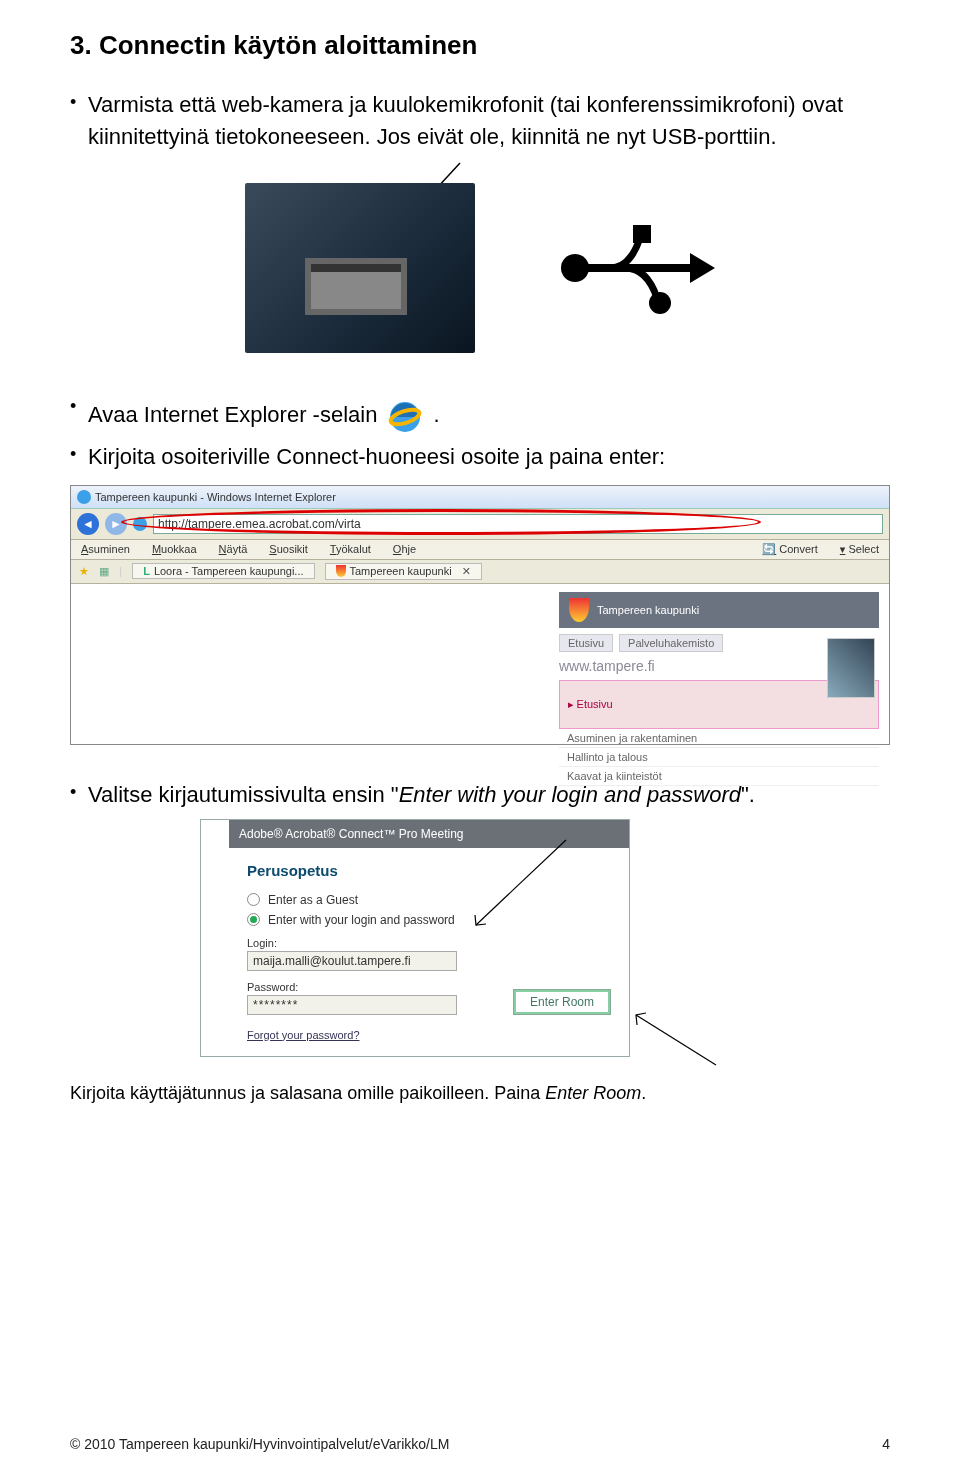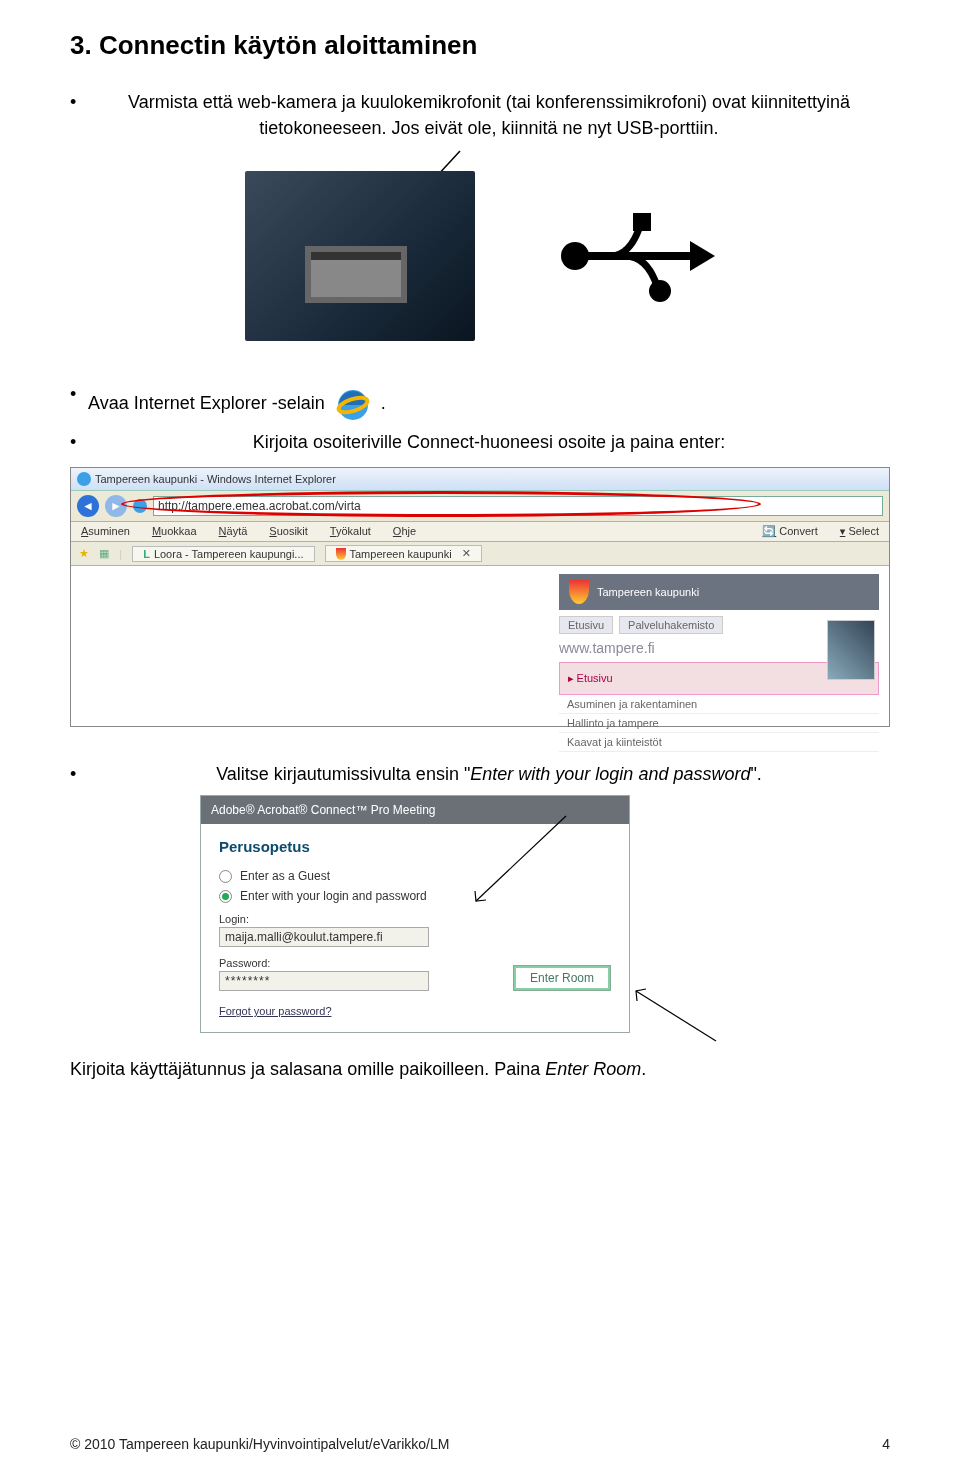--- a/index.html
+++ b/index.html
@@ -12,21 +12,21 @@
     color: #000;
     position: relative;
     min-height: 1470px;
   }
   h2 {
     font-size: 26px;
     font-weight: bold;
     margin-bottom: 28px;
   }
   ul.top { list-style: none; padding-left: 18px; }
-  ul.top > li { position: relative; margin-bottom: 4px; font-size: 18px; line-height: 1.45; text-align: center; }
+  ul.top > li { position: relative; margin-bottom: 4px; font-size: 22px; line-height: 1.45; }
   ul.top > li::before {
     content: "•";
     position: absolute;
     left: -18px;
     top: 0;
     font-size: 18px;
   }
   .usb-row {
     display: flex;
     align-items: center;
@@ -136,43 +136,44 @@
     background:#fff;
     padding:8px 10px 4px 10px;
     font-size:11px;
     color:#666;
   }
   .brand-bar { background:#6b7280; color:#fff; padding:6px 10px; display:flex; align-items:center; gap:8px; margin-bottom:6px; }
   .coat { width:20px; height:24px; background:linear-gradient(#e33,#fc3); border-radius:0 0 50% 50%/0 0 60% 60%; }
   .r-tabs { display:flex; gap:6px; margin:6px 0; }
   .r-tab { background:#e7e7ef; padding:2px 8px; font-size:11px; border:1px solid #ccc; }
   .r-url { color:#8a8a9a; font-size:14px; margin:2px 0 6px 0; }
-  .r-active { background:#f3dfe1; padding:9px 8px; color:#a04; font-size:11px; border:1px solid #e9c; }
+  .r-active { background:#f3dfe1; padding:17px 8px; color:#a04; font-size:11px; border:1px solid #e9c; }
   .r-list div { padding:3px 8px; border-bottom:1px solid #eee; }
   .r-thumb { width:48px; height:60px; float:right; margin:4px; background:linear-gradient(45deg,#8ab,#345); border:1px solid #ccc; }
 
   .login-box {
     width: 430px;
     margin: 8px 0 0 130px;
     border:1px solid #9aa;
     background:#fff;
     font-family: Tahoma, sans-serif;
     font-size: 12px;
     color:#333;
     position:relative;
+    padding-left:28px;
   }
   .login-title {
     background:#6b7077;
     color:#fff;
     padding:7px 10px;
     font-size:12px;
   }
   .login-body { padding: 14px 18px 14px 18px; }
   .login-body h4 { font-size:15px; font-weight:bold; margin-bottom:14px; color:#0c4a6e; }
-  .radio-row { display:flex; align-items:flex-end; gap:8px; margin:6px 0; }
+  .radio-row { display:flex; align-items:flex-start; gap:8px; margin:6px 0; }
   .radio { width:13px; height:13px; border:1px solid #888; border-radius:50%; display:inline-flex; align-items:center; justify-content:center; }
   .radio.sel::after { content:""; width:7px; height:7px; background:#2a5; border-radius:50%; display:block; }
   .field-lbl { margin-top:10px; font-size:11px; }
   .field {
     width: 210px;
     background:#f2f2ea;
     border:1px solid #aaa;
     padding:2px 5px;
     font-size:12px;
     margin-top:2px;
@@ -298,21 +299,21 @@
       </div>
       <div class="r-thumb"></div>
       <div class="r-tabs">
         <span class="r-tab">Etusivu</span>
         <span class="r-tab">Palveluhakemisto</span>
       </div>
       <div class="r-url">www.tampere.fi</div>
       <div class="r-active">▸ <span>Etusivu</span></div>
       <div class="r-list">
         <div>Asuminen ja rakentaminen</div>
-        <div>Hallinto ja tampere</div>
+        <div>Hallinto ja talous</div>
         <div>Kaavat ja kiinteistöt</div>
       </div>
     </div>
   </div>
 </div>
 
 <ul class="top">
   <li>
     <span>Valitse kirjautumissivulta ensin "</span><span class="italic">Enter with your login and password</span><span>".</span>
   </li>

